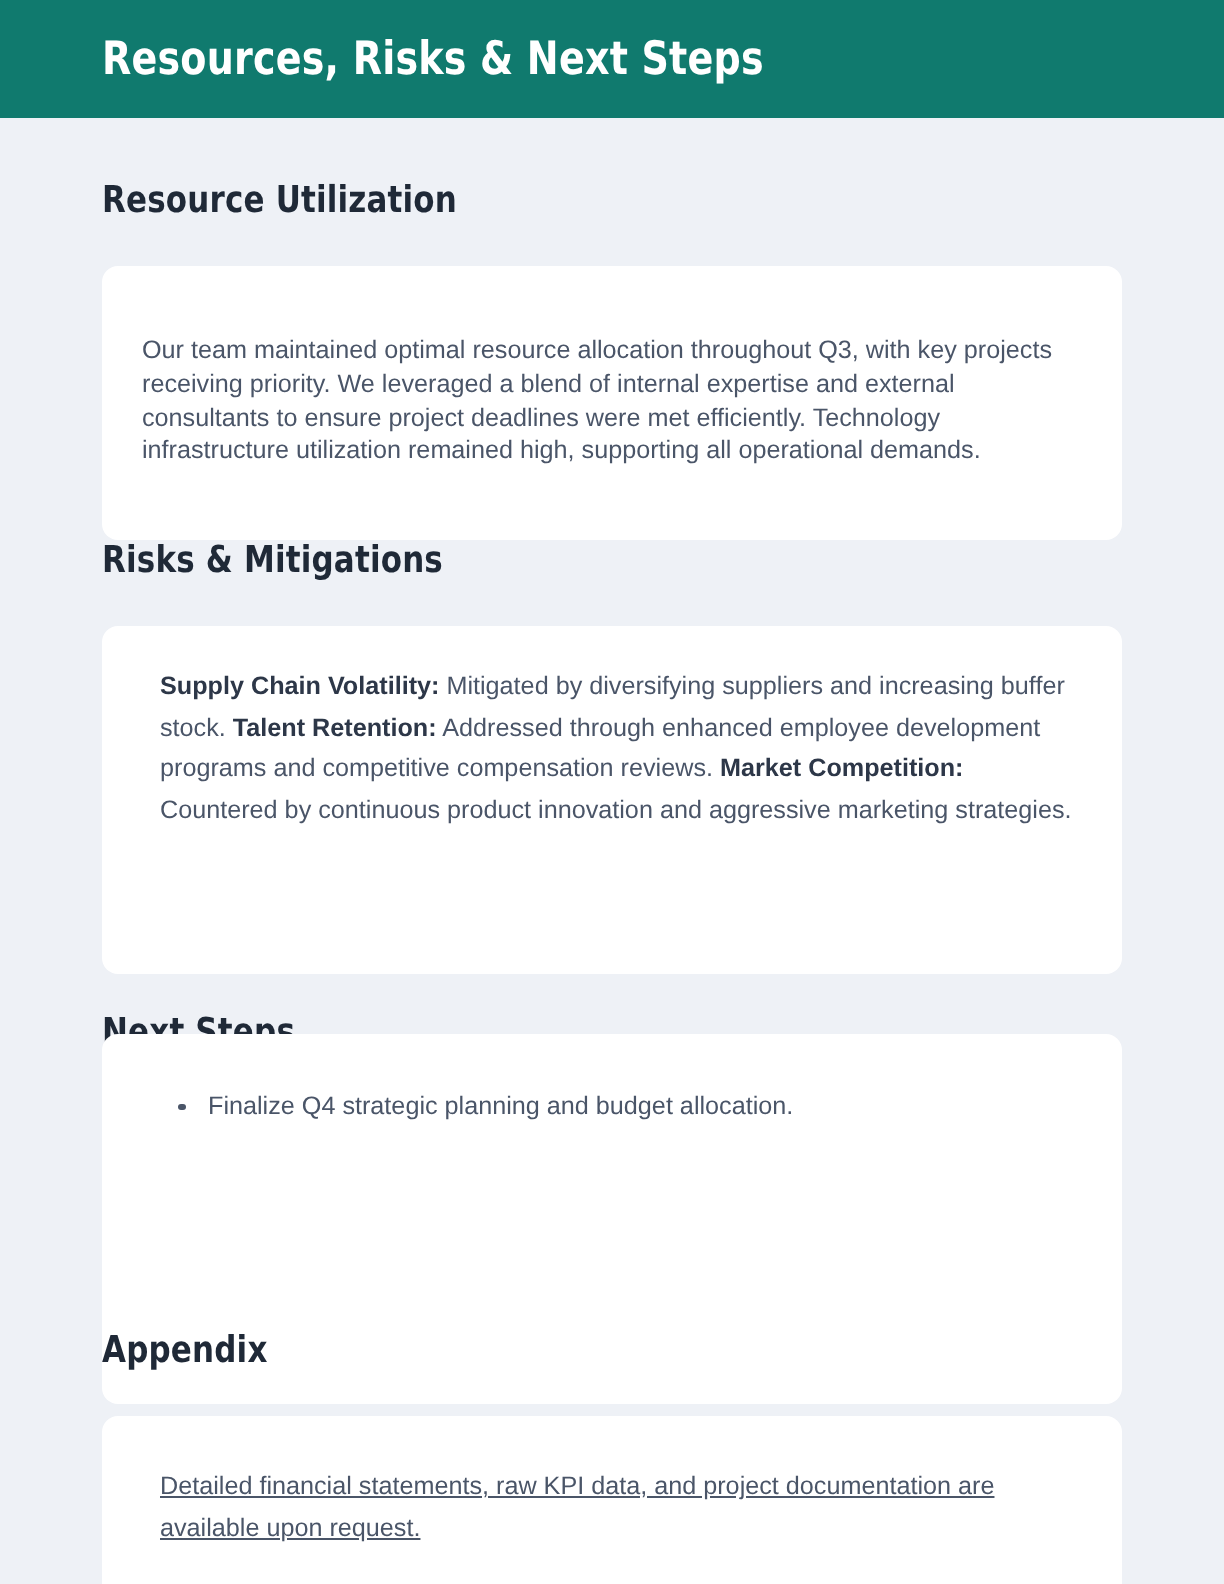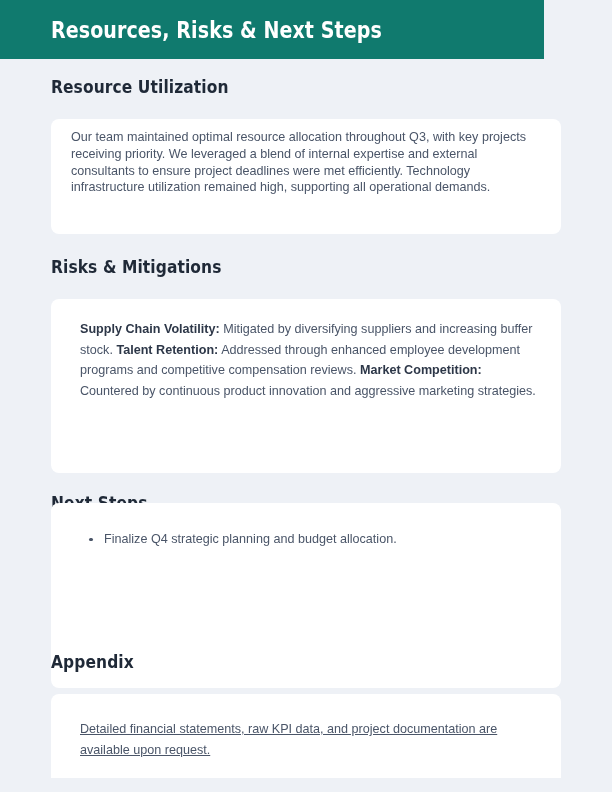--- a/index.html
+++ b/index.html
@@ -13,21 +13,21 @@
     font-family: "Liberation Sans", sans-serif;
     overflow: hidden;
     position: relative;
   }
 
   
   .header-bar {
     position: absolute;
     left: 0;
     top: 0;
-    width: 544px;
+    width: 612px;
     height: 59px;
     background: #107a6e;
     box-sizing: border-box;
     text-align: center;
   }
   .header-title {
     position: absolute;
     left: 51px;
     top: 17px;
     font-family: "DejaVu Sans Condensed", "Liberation Sans Narrow", "Liberation Sans", sans-serif;
@@ -37,21 +37,21 @@
     letter-spacing: 0.1px;
     white-space: nowrap;
     transform: scaleX(0.92);
     transform-origin: left center;
   }
 
   
   .page-body {
     position: absolute;
     left: 0;
-    top: 45px;
+    top: 59px;
     width: 612px;
     height: 733px;
     overflow: hidden;
   }
 
   .section {
     position: relative;
   }
 
   .section-heading {
@@ -93,22 +93,22 @@
   #sec-resource .section-heading {
     position: absolute;
     left: 51px;
     top: 31px;
   }
   #card-resource {
     position: absolute;
     left: 51px;
     top: 74px;
     width: 510px;
-    height: 115px;
-    padding: 10px 20px 18px 20px;
+    height: 137px;
+    padding: 34px 20px 18px 20px;
   }
 
   
   #sec-risks .section-heading {
     position: absolute;
     left: 51px;
     top: 211px;
   }
   #card-risks {
     position: absolute;

